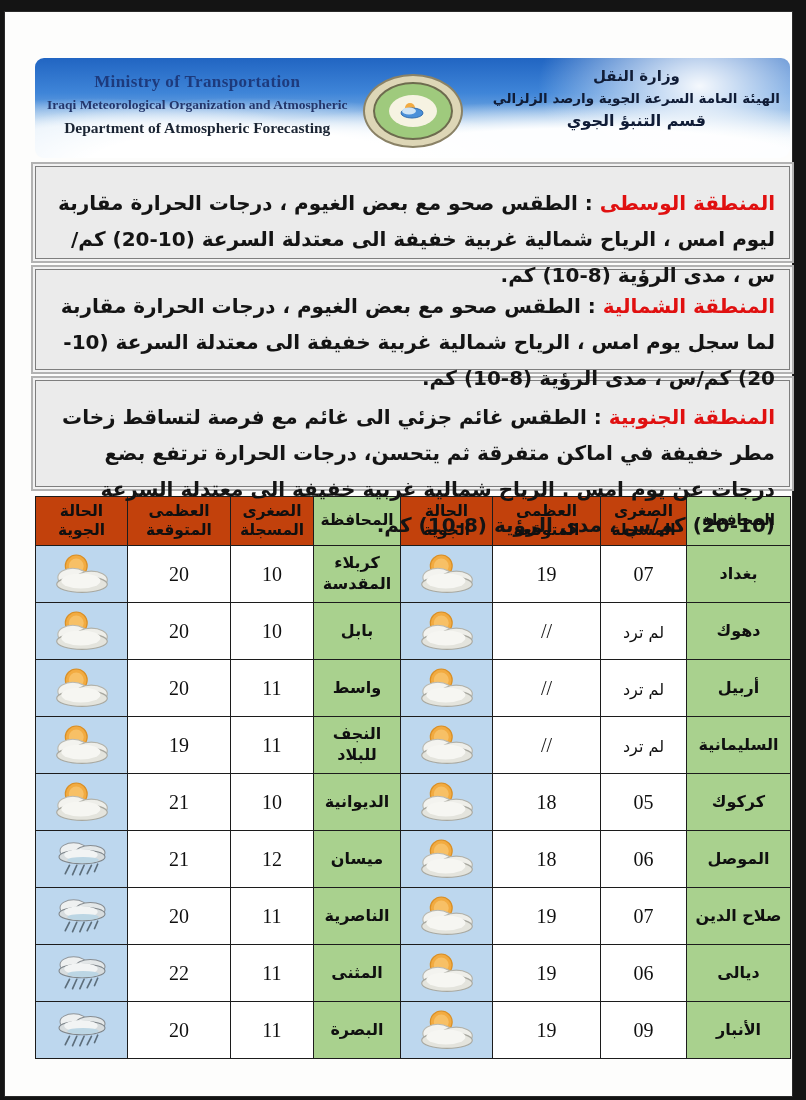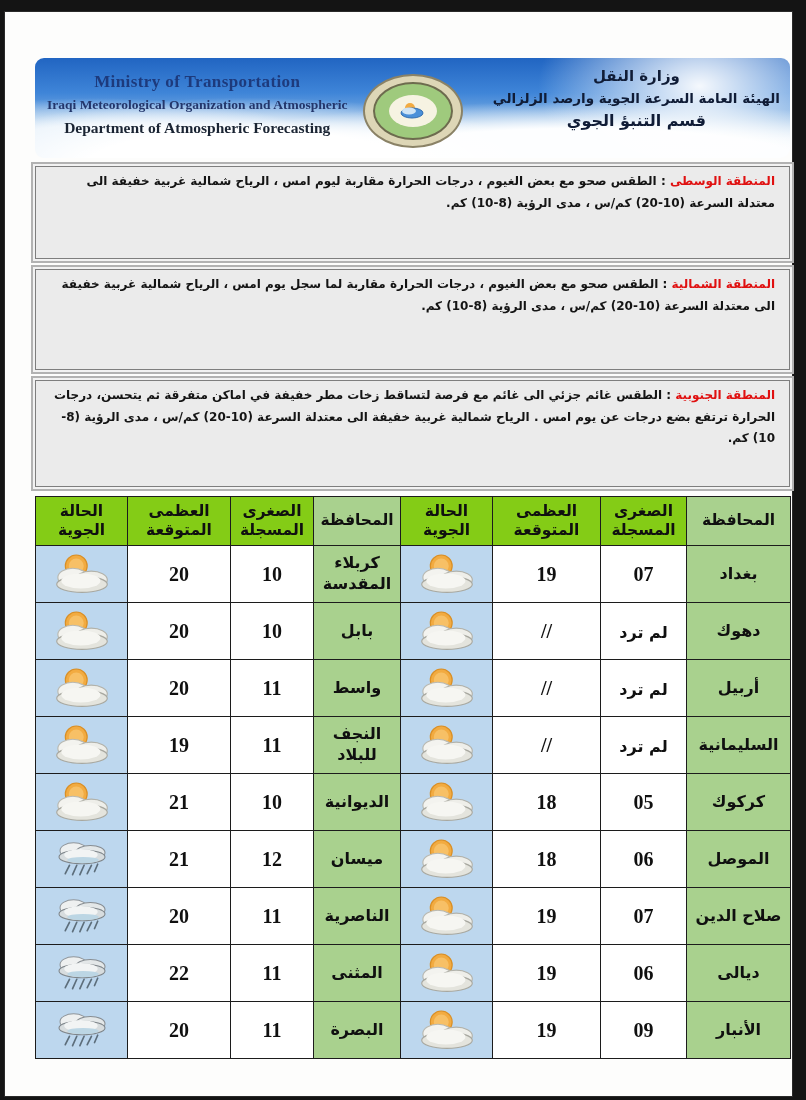--- a/index.html
+++ b/index.html
@@ -52,45 +52,45 @@
     border-top:1px solid #245207;
   }
   .titlebar .t{color:#ffffff;font-weight:bold;font-size:19.5px;direction:rtl;
     text-shadow:0 1px 2px rgba(0,0,0,.45);}
 
   
   .region-box{
     direction:rtl;box-sizing:border-box;width:755px;margin-top:8px;
     background:#ebebeb;border:1px solid #7e7e7e;
     box-shadow:0 0 0 2px #f2f2f2, 0 0 0 4px #b2b2b2;
-    padding:4px 14px 6px 14px;
-    font-weight:bold;font-size:12px;line-height:1.8;color:#141414;
+    padding:18px 14px 6px 14px;
+    font-weight:bold;font-size:20px;line-height:1.8;color:#141414;
     text-align:right;
   }
   .region-box .lbl{color:#e01010;}
   .rb1{height:93px;}
   .rb2{height:101px;margin-top:10px;}
   .rb3{height:107px;margin-top:10px;}
 
   
   table.wx{
     direction:rtl;border-collapse:collapse;margin-top:9px;width:755px;
     table-layout:fixed;
   }
   table.wx td,table.wx th{
     border:1px solid #1c1c1c;text-align:center;vertical-align:middle;
     padding:0;overflow:hidden;
   }
-  table.wx th{background:#84cc16;font-size:15.5px;font-weight:bold;color:#101010;
+  table.wx th{background:#c2410c;font-size:15.5px;font-weight:bold;color:#101010;
     height:48px;line-height:1.25;}
   table.wx th.gov, table.wx td.gov{background:#a9d18e;}
   table.wx td{height:56px;}
   td.gov{font-weight:bold;font-size:16px;color:#101010;line-height:1.3;padding:0 3px;}
   td.num{background:#ffffff;font-family:"Liberation Serif", serif;
-    font-weight:bold;font-size:20px;color:#101010;}
+    font-weight:normal;font-size:20px;color:#101010;}
   td.num .ar{font-family:"DejaVu Sans", sans-serif;font-size:16px;}
   td.icon-cell{background:#bdd7ee;}
   .icon-cell svg{display:none;}
   .icon-cell[data-icon="partly-cloudy"] svg.svg-pc{display:inline-block;}
   .icon-cell[data-icon="rain"] svg.svg-rain{display:inline-block;}
   .wicon{width:74px;height:46px;vertical-align:middle;}
   .defs-hidden{position:absolute;width:0;height:0;overflow:hidden;}
 </style>
 </head>
 <body>

